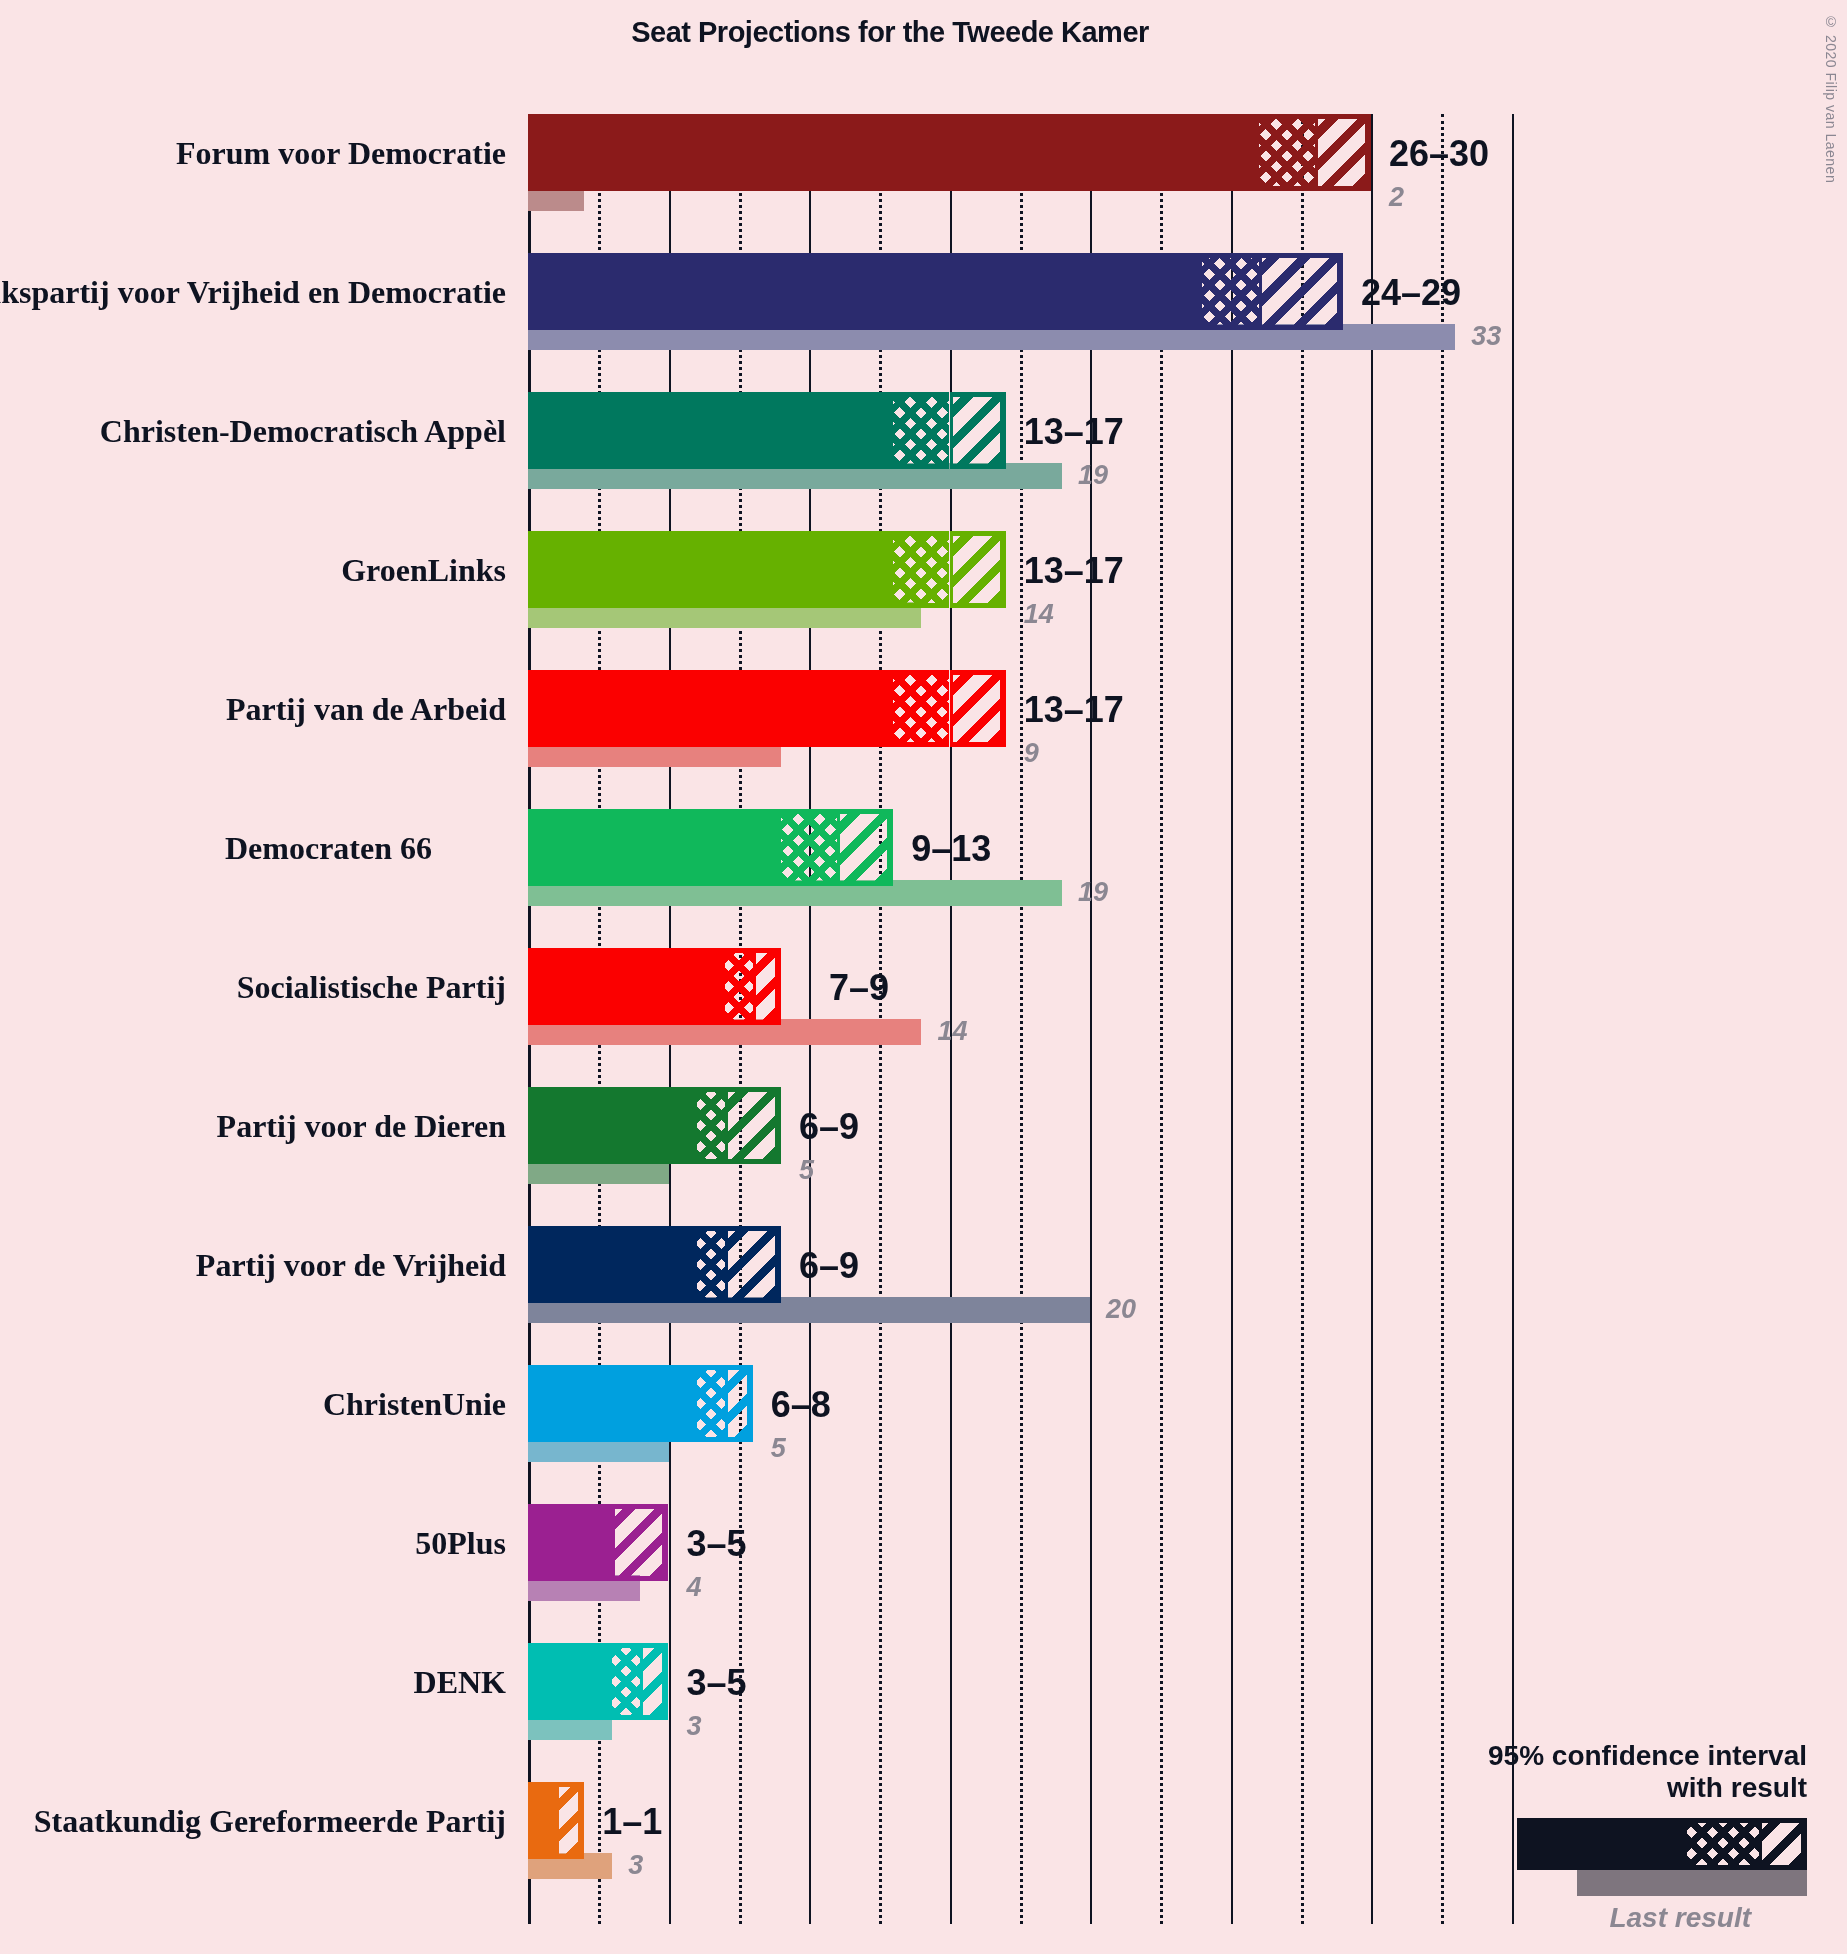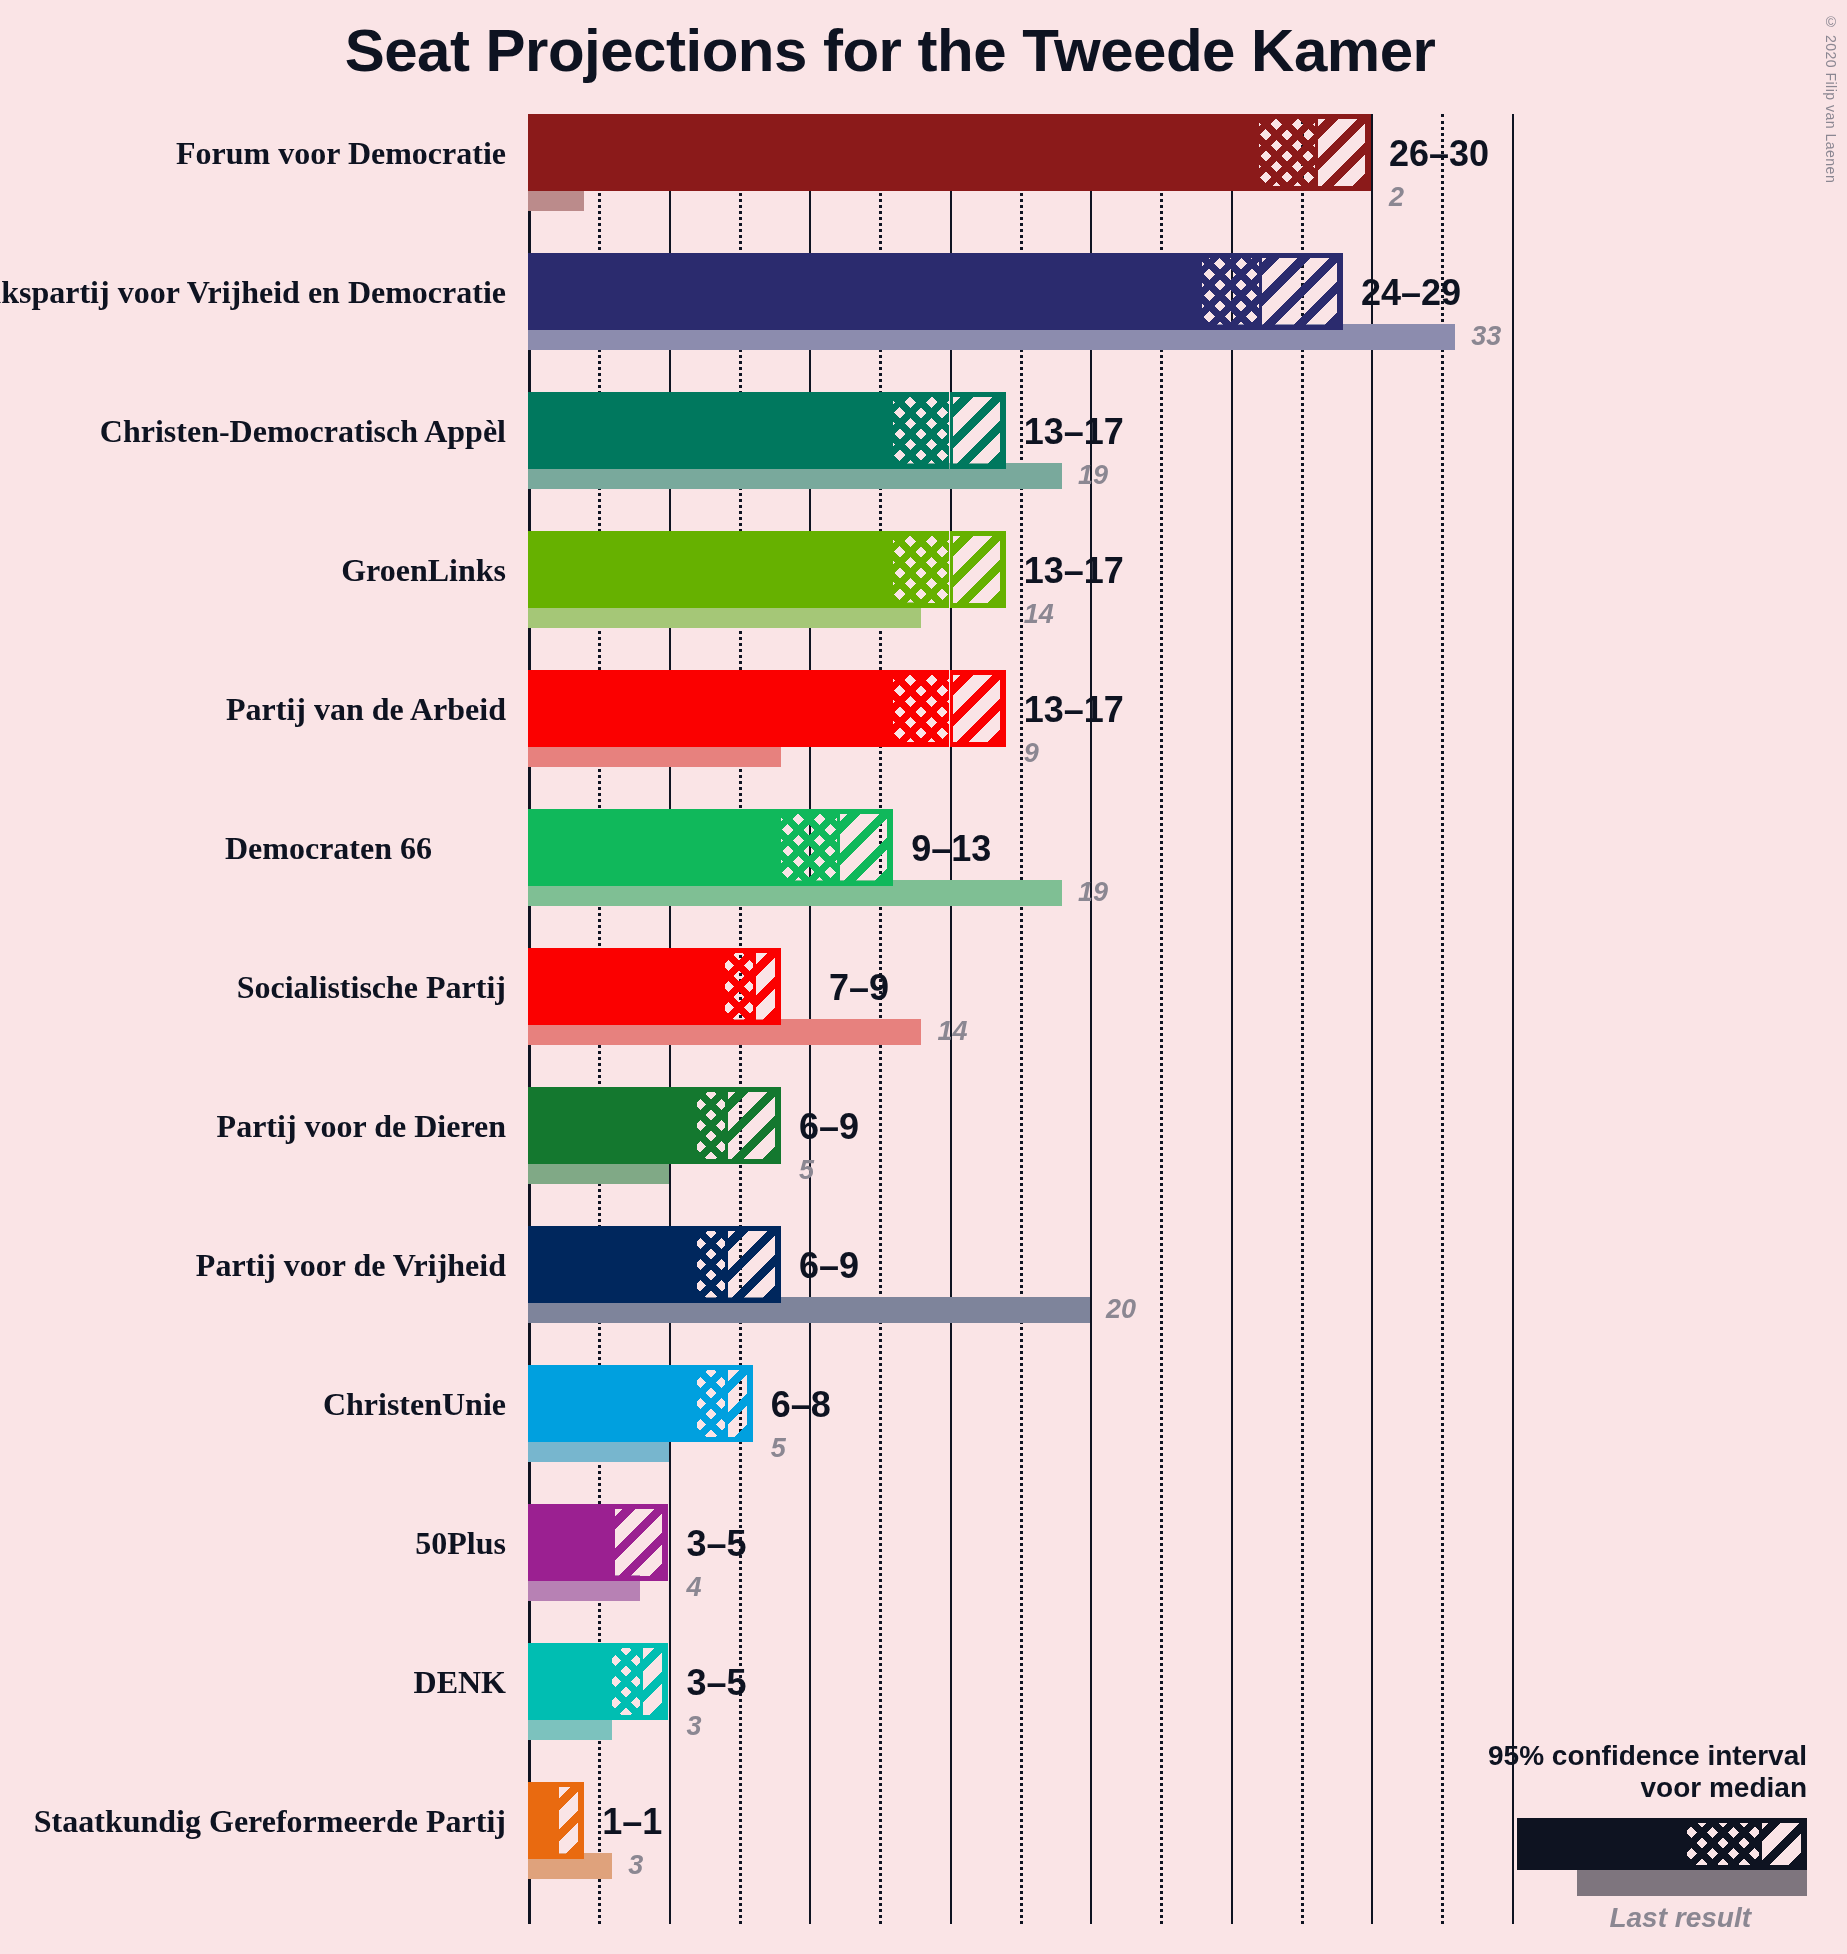--- a/index.html
+++ b/index.html
@@ -8,21 +8,21 @@
     background:#FAE4E6;
     font-family:"Liberation Sans", sans-serif;
     position:relative;
     overflow:hidden;
     color:#0E1321;
   }
   #chart-root{position:absolute;left:0;top:0;width:1847px;height:1954px;}
 
   .title{
     position:absolute;left:0;top:16px;width:1780px;
-    text-align:center;font-size:60px;font-weight:bold;
+    text-align:center;font-size:29px;font-weight:bold;
     letter-spacing:-0.5px;color:#0E1321;
   }
   .subtitle{
     position:absolute;left:0;top:72px;width:1780px;
     text-align:center;font-size:26px;font-weight:bold;color:#0E1321;
   }
   .copyright{
     position:absolute;right:8px;top:14px;
     font-size:14px;color:#8B8792;
     writing-mode:vertical-rl;
@@ -205,21 +205,21 @@
         <div class="seg-solid" style="left: 0px; width: 28.1px; background: rgb(233, 106, 16);"></div>
         <div class="seg-diag" style="left: 28.1px; width: 28.1px; background-image: repeating-linear-gradient(-45deg, rgb(233, 106, 16) 0px, rgb(233, 106, 16) 9px, transparent 9px, transparent 22px); border-width: 5px 6px 5px 3px; border-style: solid; border-color: rgb(233, 106, 16);"></div>
       </div>
       <div class="val-range" style="left: 602.2px; top: 1804px;">1–1</div>
       <div class="val-last" style="left: 628.3px; top: 1852px;">3</div>
     </div>
 
   <div class="legend">
     <div class="legend-title">
       <div>95% confidence interval</div>
-      <div>voor median</div>
+      <div>with result</div>
     </div>
     <div class="legend-bar">
       <div class="lseg" id="lseg-solid" style="left: 0px; width: 170px; background: rgb(14, 19, 33);"></div>
       <div class="lseg" id="lseg-cross" style="left: 170px; width: 72px; background-image: repeating-linear-gradient(45deg, rgb(14, 19, 33) 0px, rgb(14, 19, 33) 7px, transparent 7px, transparent 15px), repeating-linear-gradient(-45deg, rgb(14, 19, 33) 0px, rgb(14, 19, 33) 7px, transparent 7px, transparent 15px); border-top: 5px solid rgb(14, 19, 33); border-bottom: 5px solid rgb(14, 19, 33);"></div>
       <div class="lseg" id="lseg-diag" style="left: 242px; width: 48px; background-image: repeating-linear-gradient(-45deg, rgb(14, 19, 33) 0px, rgb(14, 19, 33) 9px, transparent 9px, transparent 22px); border-width: 5px 6px 5px 3px; border-style: solid; border-color: rgb(14, 19, 33);"></div>
     </div>
     <div class="legend-last"></div>
     <div class="legend-lastlabel">Last result</div>
   </div>
 

